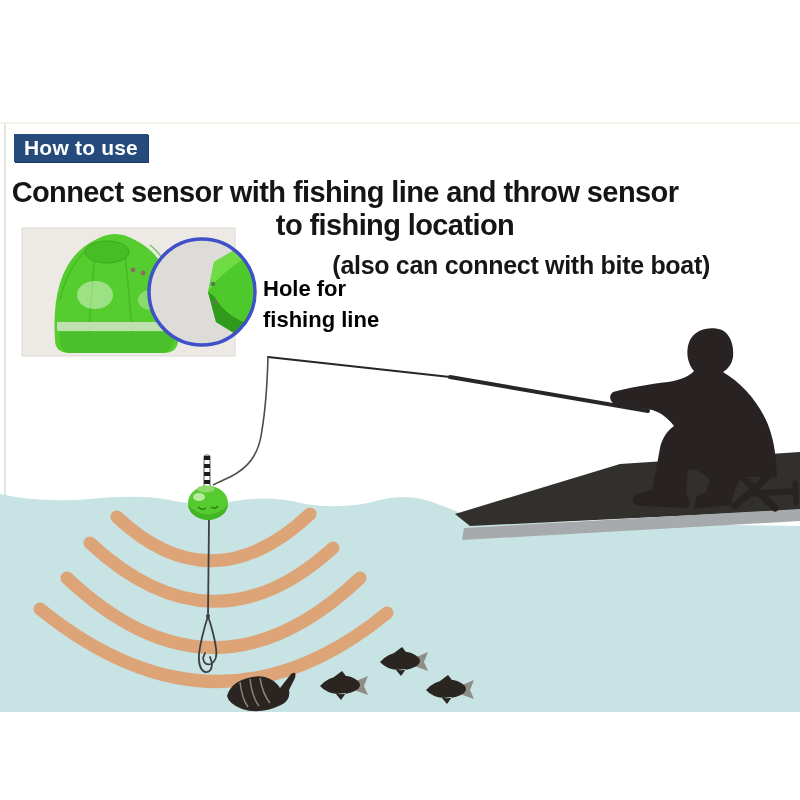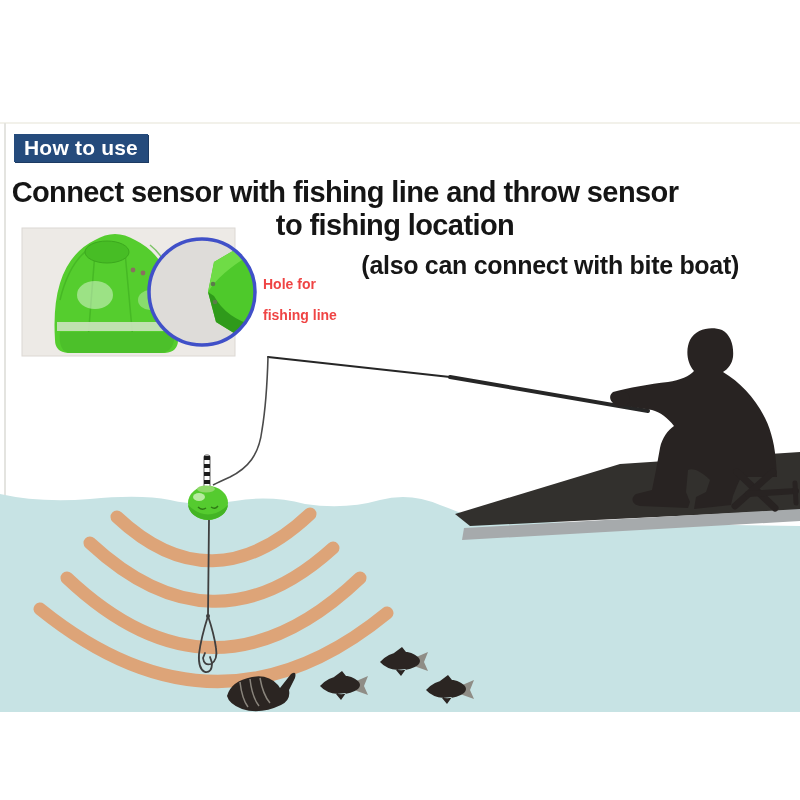--- a/index.html
+++ b/index.html
@@ -1,28 +1,28 @@
 <!DOCTYPE html>
 <html><head>
 <meta charset="utf-8">
 <style>
   html,body{margin:0;padding:0;}
   body{width:800px;height:800px;background:#ffffff;font-family:"Liberation Sans",sans-serif;overflow:hidden;}
-  .stage{position:relative;width:732px;height:800px;background:#ffffff;padding-left:29px;}
+  .stage{position:relative;width:732px;height:800px;background:#ffffff;}
   .stage svg{position:absolute;left:0;top:0;}
   .banner{position:absolute;left:14px;top:134px;height:28px;padding:0 10px;background:#254B7C;
           color:#ffffff;font-weight:bold;font-size:21px;line-height:28px;letter-spacing:.2px;
           box-shadow:1px 1px 0 #1c3a62;}
   .headline{position:absolute;color:#151515;font-weight:bold;font-size:29px;letter-spacing:-.6px;
             text-align:center;white-space:nowrap;}
   .headline.l1{left:0;top:176px;width:690px;}
   .headline.l2{left:0;top:209px;width:790px;}
   .note{position:absolute;right:22px;top:251px;color:#161616;font-weight:bold;font-size:25px;
         letter-spacing:-.3px;white-space:nowrap;}
-  .callout{position:absolute;left:263px;color:#ef4444;font-weight:bold;font-size:14px;white-space:nowrap;}
+  .callout{position:absolute;left:263px;color:#000000;font-weight:bold;font-size:22px;white-space:nowrap;}
   .callout.c1{top:276px;}
   .callout.c2{top:307px;}
 </style>
 </head>
 <body>
 
 <div class="stage">
 
   <svg width="800" height="800" viewBox="0 0 800 800">
 

